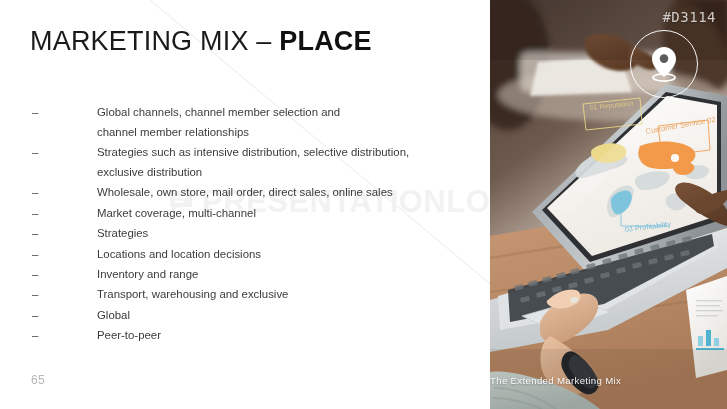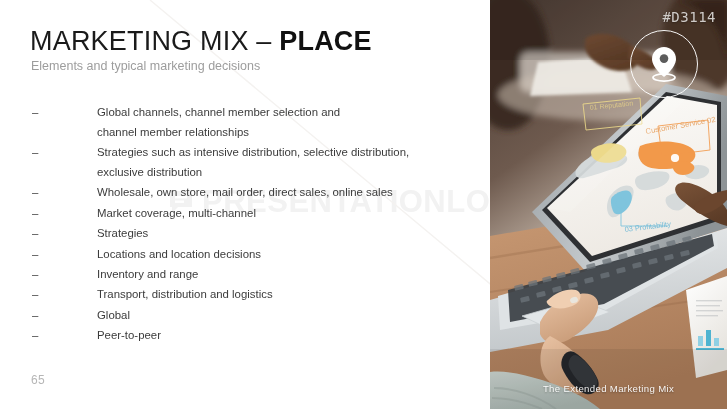--- a/index.html
+++ b/index.html
@@ -170,22 +170,21 @@
     position: absolute;
     left: 50%;
     top: 50%;
     transform: translate(-50%, -50%);
   }
 
   .photo-caption {
     position: absolute;
     left: 0;
     right: 0;
-    top: 383px;
-    text-align: center;
+    top: 375px;
     font-size: 9.6px;
     color: rgba(255,255,255,0.93);
     letter-spacing: 0.35px;
     z-index: 8;
     text-shadow: 0 1px 2px rgba(0,0,0,0.3);
   }
 </style>
 </head>
 <body>
 
@@ -203,21 +202,20 @@
     </svg>
     <span class="watermark-text">PRESENTATIONLOAD</span>
   </div>
 
   <div class="content">
 
     <div class="title">
       <span>MARKETING MIX – </span><span class="accent">PLACE</span>
     </div>
 
-    <div class="subtitle">Elements and typical marketing decisions</div>
 
     <div class="bullets">
         <div class="bullet">
           <span class="dash">–</span>
           <span class="btext">Global channels, channel member selection and
 channel member relationships</span>
         </div>
         <div class="bullet">
           <span class="dash">–</span>
           <span class="btext">Strategies such as intensive distribution, selective distribution,
@@ -238,21 +236,21 @@
         <div class="bullet">
           <span class="dash">–</span>
           <span class="btext">Locations and location decisions</span>
         </div>
         <div class="bullet">
           <span class="dash">–</span>
           <span class="btext">Inventory and range</span>
         </div>
         <div class="bullet">
           <span class="dash">–</span>
-          <span class="btext">Transport, distribution and logistics</span>
+          <span class="btext">Transport, warehousing and exclusive</span>
         </div>
         <div class="bullet">
           <span class="dash">–</span>
           <span class="btext">Global</span>
         </div>
         <div class="bullet">
           <span class="dash">–</span>
           <span class="btext">Peer-to-peer</span>
         </div>
       </div>

